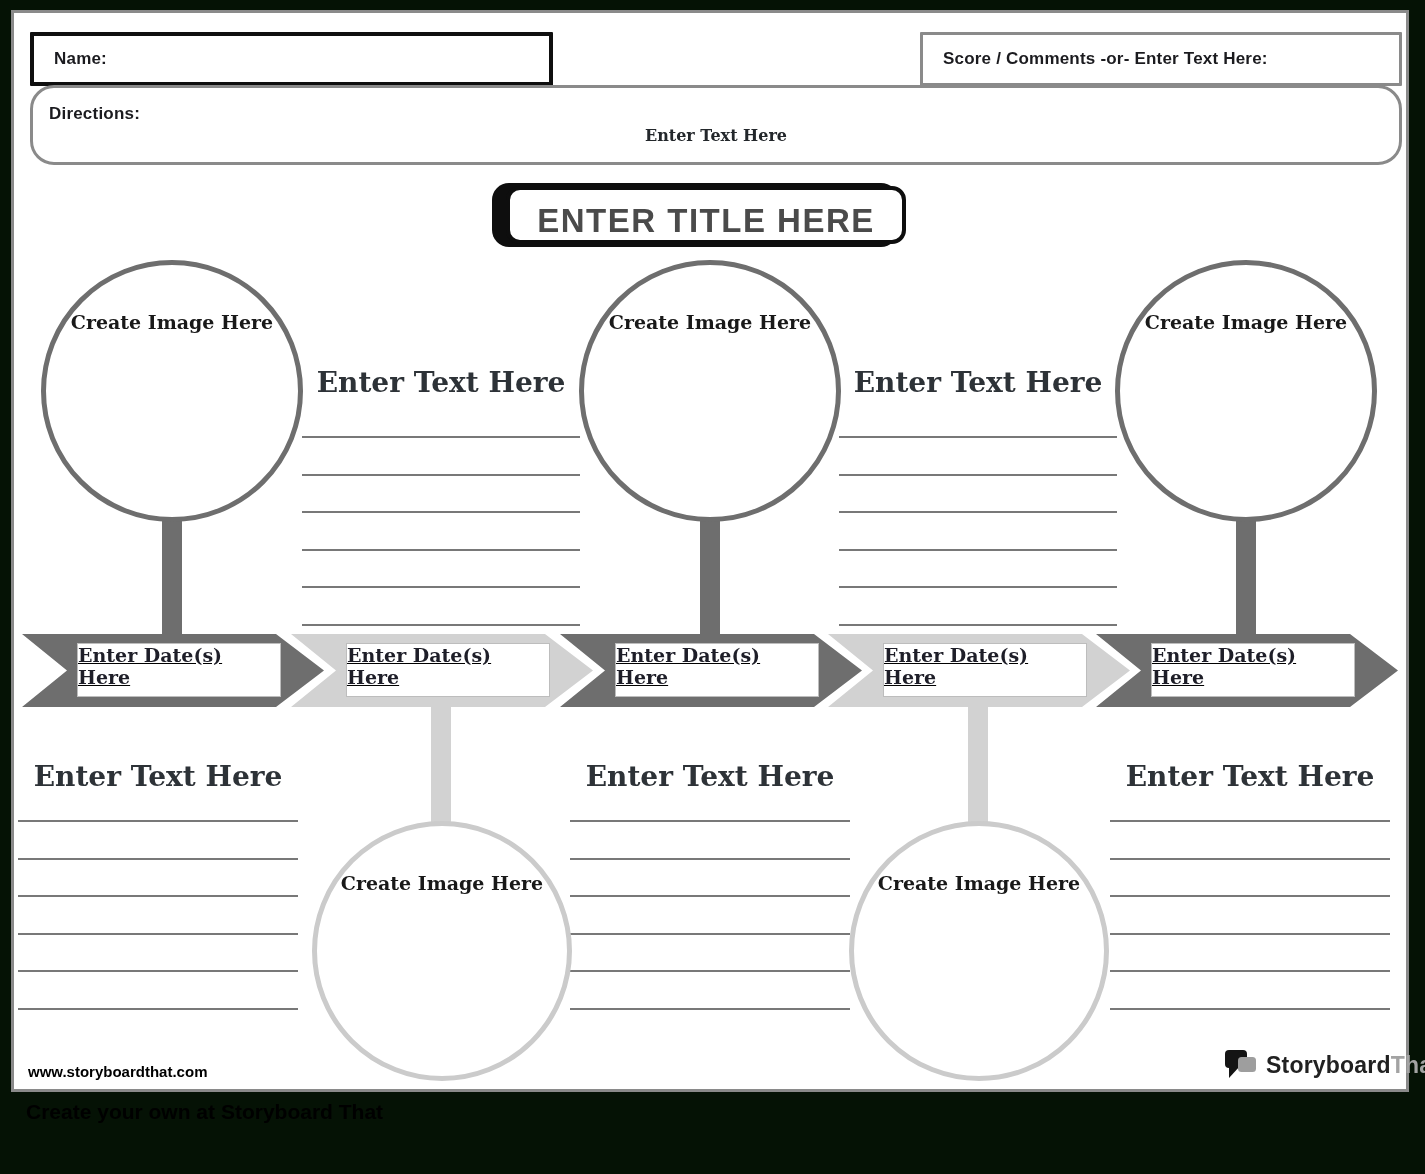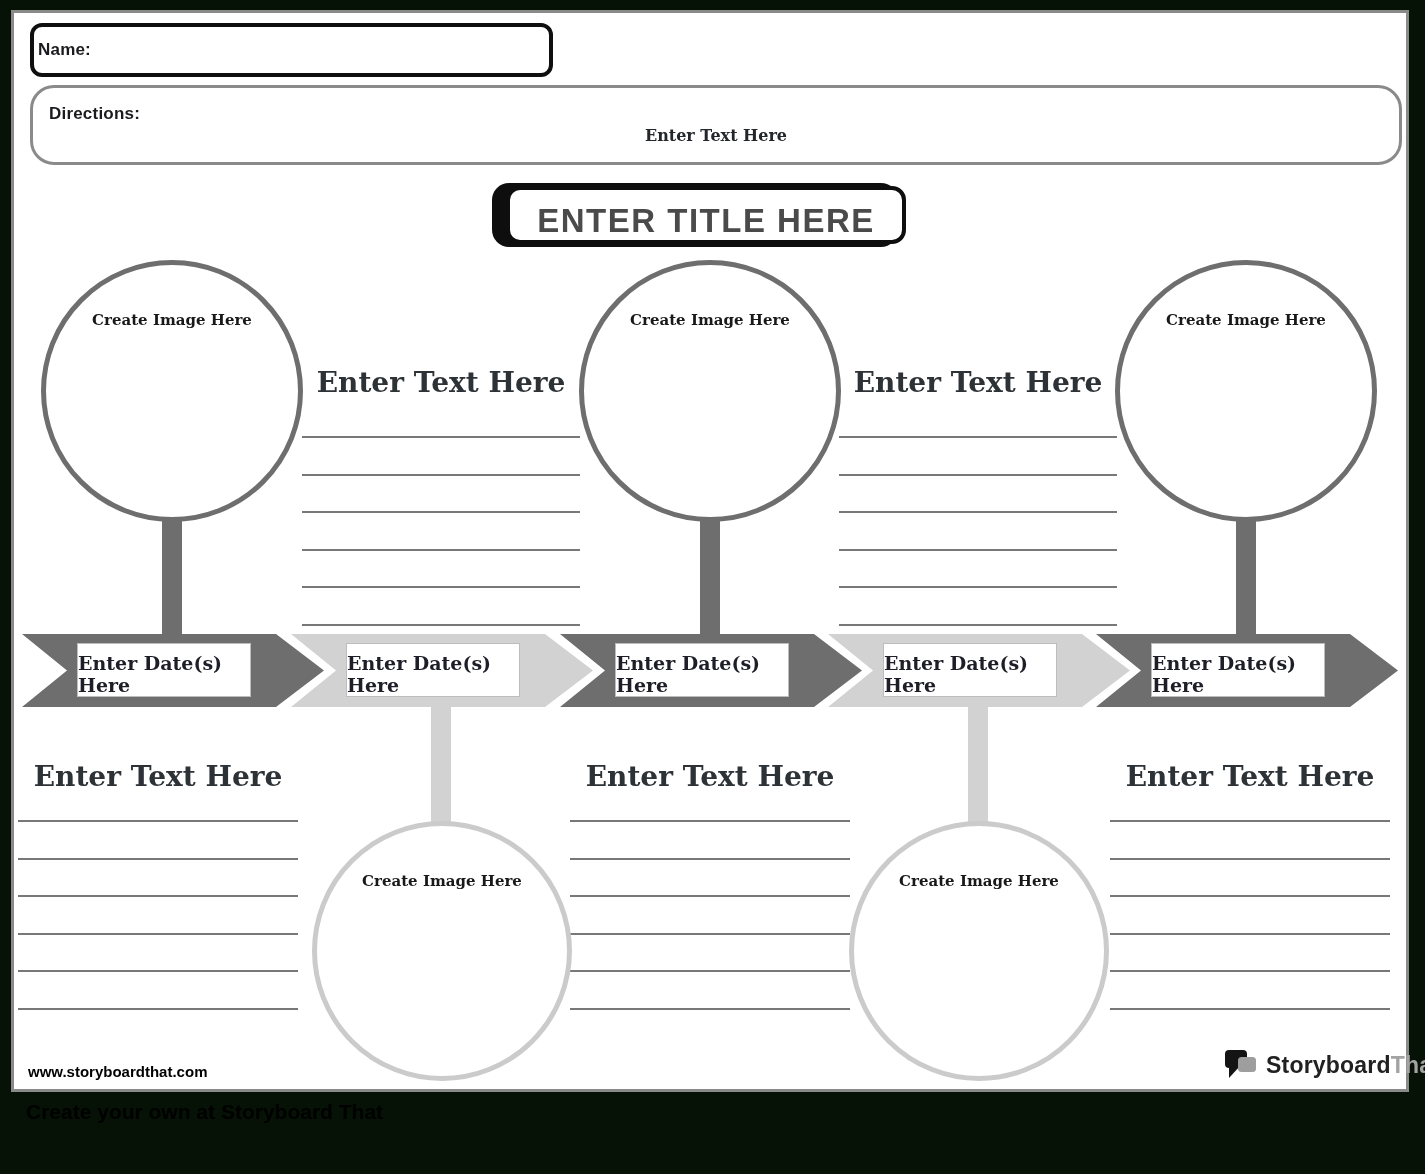--- a/index.html
+++ b/index.html
@@ -14,23 +14,24 @@
     position:absolute; left:11px; top:10px;
     width:1398px; height:1082px;
     background:#ffffff;
     border:3px solid #8a8a8a;
   }
   
   .fieldbox {
     position:absolute;
     background:#fff;
     border:3px solid #8a8a8a;
-    border-radius:12px;
+    border-radius:1px;
     display:flex; align-items:center;
-    padding-left:4px;
+    padding-left:20px;
+    margin-top:9px;
   }
   .fieldbox.name { left:16px; top:10px; width:523px; height:54px; border:4px solid #0f0f0f; }
   .fieldbox.date { left:560px; top:10px; width:330px; height:54px; }
   .fieldbox.score { left:906px; top:10px; width:482px; height:54px; }
   .fieldlabel {
     font-weight:bold; font-size:17px; color:#1b1b1f; letter-spacing:0.2px;
   }
   .directions {
     position:absolute; left:16px; top:72px; width:1372px; height:80px;
     background:#fff; border:3px solid #8a8a8a; border-radius:24px;
@@ -62,33 +63,33 @@
     position:absolute; width:262px; height:262px;
     background:#fff; border-radius:50%;
     z-index:3;
   }
   .circle.dark  { border:5px solid #6e6e6e; }
   .circle.light { border:5px solid #cbcbcb; width:260px; height:260px; }
   .circle .img-label {
     position:absolute; left:0; right:0; top:46px;
     text-align:center;
     font-family:"DejaVu Serif", serif;
-    font-weight:bold; font-size:15px; color:#191919;
+    font-weight:bold; font-size:19px; color:#191919;
   }
   .arrow {
     position:absolute; top:621px; width:302px; height:73px;
     clip-path:polygon(0 0, calc(100% - 48px) 0, 100% 50%, calc(100% - 48px) 100%, 0 100%, 45px 50%);
   }
   .arrow.dark  { background:#6e6e6e; }
   .arrow.light { background:#d2d2d2; }
   .datebox {
-    position:absolute; top:630px; width:174px; height:54px;
+    position:absolute; top:630px; width:204px; height:54px;
     background:#fff; border:1px solid #bdbdbd;
     z-index:20;
-    display:flex; align-items:flex-end; justify-content:center;
+    display:flex; align-items:flex-start; justify-content:center;text-decoration:underline;
   }
   .datebox span {
     font-family:"DejaVu Serif", serif;
     font-weight:bold; font-size:19px; color:#1e1e28;
   }
   
   .textblock { position:absolute; width:278px; height:272px; z-index:1; }
   .textblock .heading {
     text-align:center;
     font-family:"DejaVu Serif", serif;
@@ -119,20 +120,23 @@
     font-weight:bold; font-size:21px; color:#000;
   }
 </style>
 </head>
 <body>
 
 <div class="page">
 
   <div class="fieldbox name">
     <span class="fieldlabel">Name:</span>
+  </div>
+  <div class="fieldbox score">
+    <span class="fieldlabel">Score / Comments -or- Enter Text Here:</span>
   </div>
 
   <div class="directions">
     <span class="fieldlabel">Directions:</span>
     <div class="dir-text">Enter Text Here</div>
   </div>
 
   <div class="title-box">
     <span>ENTER TITLE HERE</span>
   </div>

